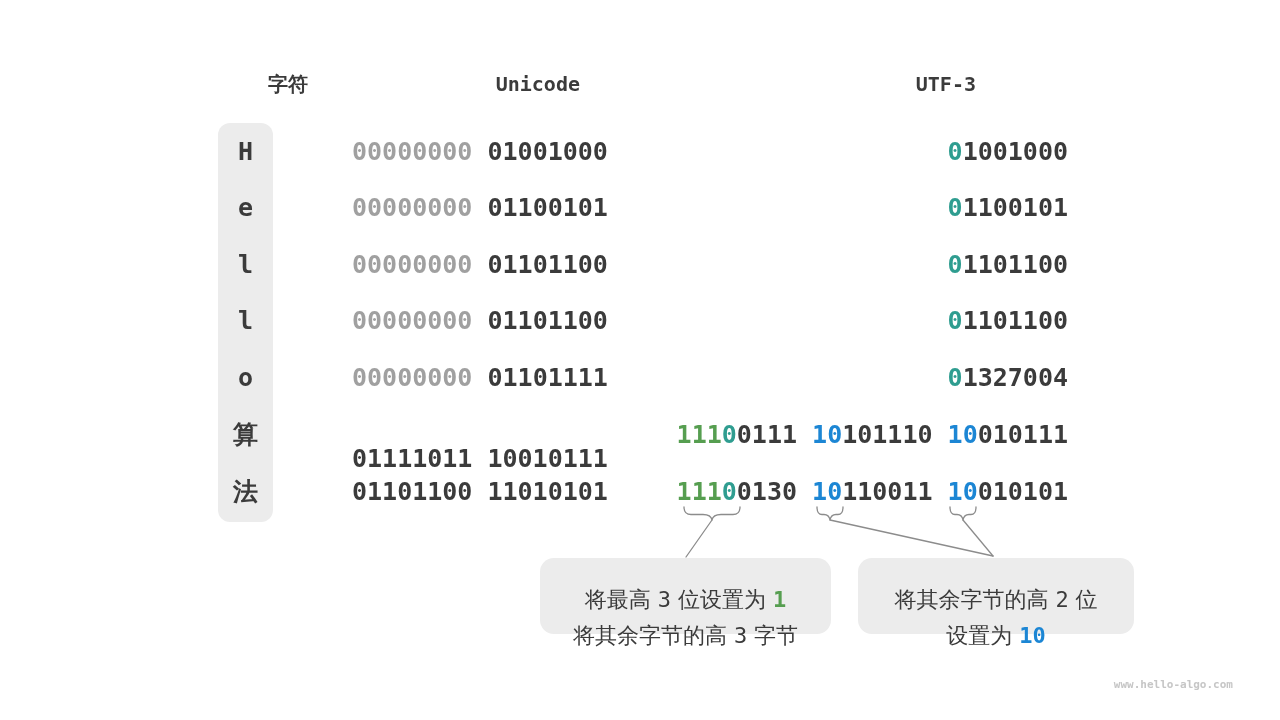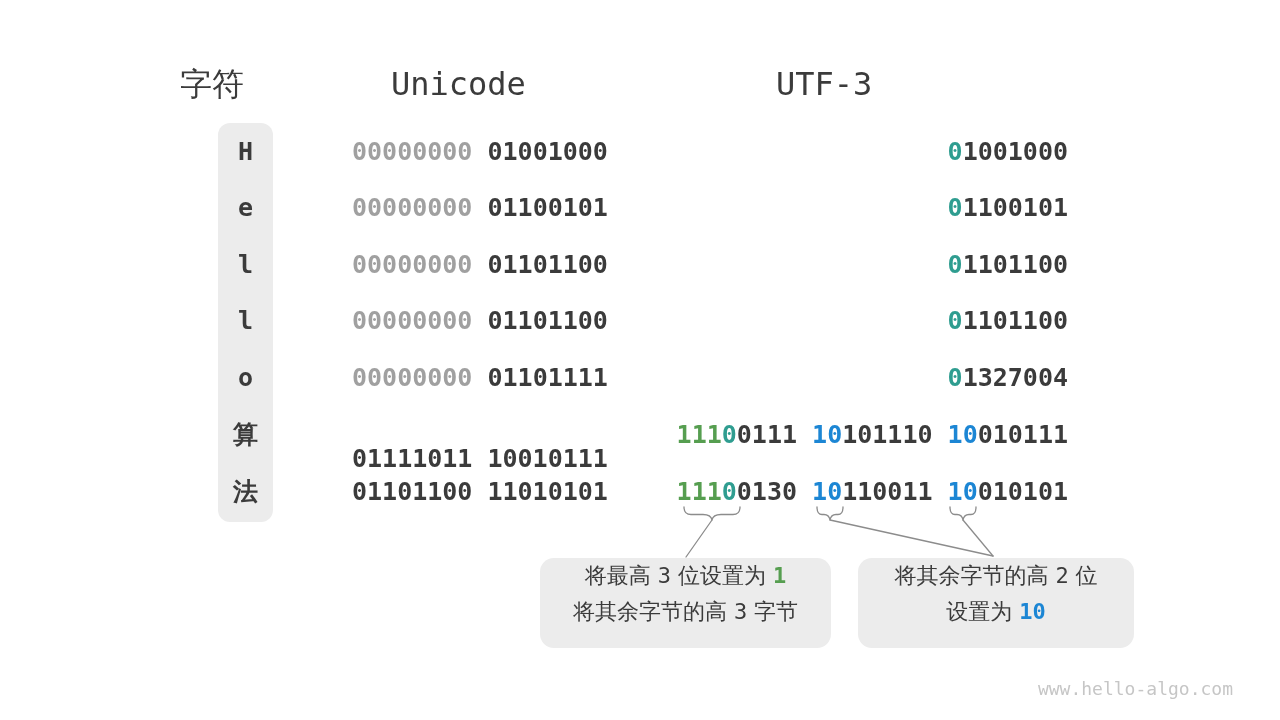--- a/index.html
+++ b/index.html
@@ -6,24 +6,24 @@
     --dark:#3b3b3b; --gray:#a0a0a0; --teal:#2f9d90; --green:#569e50;
     --blue:#1c86d4; --panel:#ececec; --line:#8c8c8c; --watermark:#c6c6c6;
   }
   *{margin:0;padding:0;box-sizing:border-box;}
   html,body{width:1280px;height:720px;background:#ffffff;overflow:hidden;}
   body{position:relative;font-family:"DejaVu Sans",sans-serif;color:var(--dark);}
 
   .abs{position:absolute;}
 
   
-  .hdr{top:69px;height:30px;line-height:30px;text-align:left;font-weight:normal;font-size:32px;color:var(--dark);}
+  .hdr{top:69px;height:30px;line-height:30px;text-align:right;font-weight:bold;font-size:20px;color:var(--dark);}
   .hdr-char{left:180px;width:128px;font-family:"DejaVu Sans",sans-serif;}
   .hdr-mono{font-family:"DejaVu Sans Mono",monospace;}
-  .hdr-unicode{left:391px;width:200px;}
+  .hdr-unicode{left:380px;width:200px;}
   .hdr-utf8{left:776px;width:200px;}
 
   
   .char-panel{left:218px;top:123px;width:55px;height:399px;background:var(--panel);border-radius:12px;}
 
   
   .row-cell{height:30px;line-height:30px;font-family:"DejaVu Sans Mono","DejaVu Sans",monospace;font-weight:bold;font-size:25px;white-space:pre;}
   .cell-char{left:218px;width:55px;text-align:center;color:var(--dark);}
   .cell-unicode{left:352px;}
   .cell-utf8{right:212px;text-align:right;}
@@ -32,30 +32,30 @@
   .seg-gray{color:var(--gray);}
   .seg-teal{color:var(--teal);}
   .seg-green{color:var(--green);margin-left:32px;}
   .seg-blue{color:var(--blue);}
 
   
   .overlay{left:0;top:0;width:1280px;height:720px;pointer-events:none;}
   .overlay path,.overlay line{stroke:var(--line);stroke-width:1.3;fill:none;stroke-linecap:round;stroke-linejoin:round;}
 
   
-  .callout{top:558px;height:90px;background:var(--panel);border-radius:14px;padding-top:0;}
+  .callout{top:558px;height:76px;background:var(--panel);border-radius:14px;padding-top:24px;}
   .callout-1{left:540px;width:291px;}
   .callout-2{left:858px;width:276px;}
   .callout-line{display:block;text-align:center;font-size:22px;line-height:36px;color:var(--dark);white-space:pre;}
   .seg-text{font-family:"DejaVu Sans",sans-serif;}
   .seg-num{font-family:"DejaVu Sans Mono",monospace;}
   .seg-green-num{font-family:"DejaVu Sans Mono",monospace;font-weight:bold;color:var(--green);}
   .seg-blue-num{font-family:"DejaVu Sans Mono",monospace;font-weight:bold;color:var(--blue);}
 
-  .watermark{right:47px;top:678px;font-family:"DejaVu Sans Mono",monospace;font-size:18px;color:var(--watermark);}
+  .watermark{right:47px;top:678px;font-family:"DejaVu Sans Mono",monospace;font-size:11px;color:var(--watermark);font-weight:bold;}
 </style>
 </head>
 <body>
 
 <div class="abs hdr hdr-char">字符</div>
 <div class="abs hdr hdr-mono hdr-unicode">Unicode</div>
 <div class="abs hdr hdr-mono hdr-utf8">UTF-3</div>
 
 <div class="abs char-panel"></div>
 

